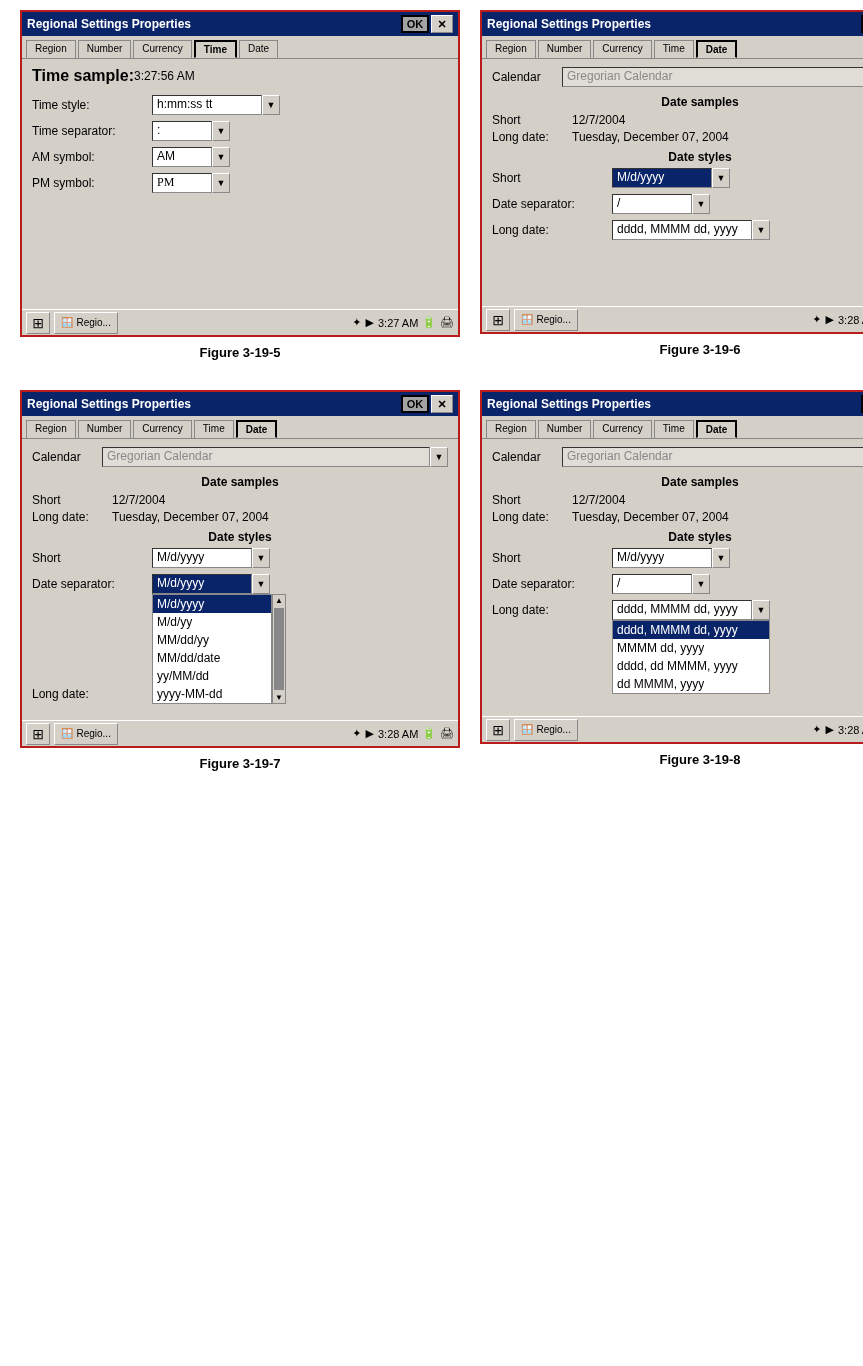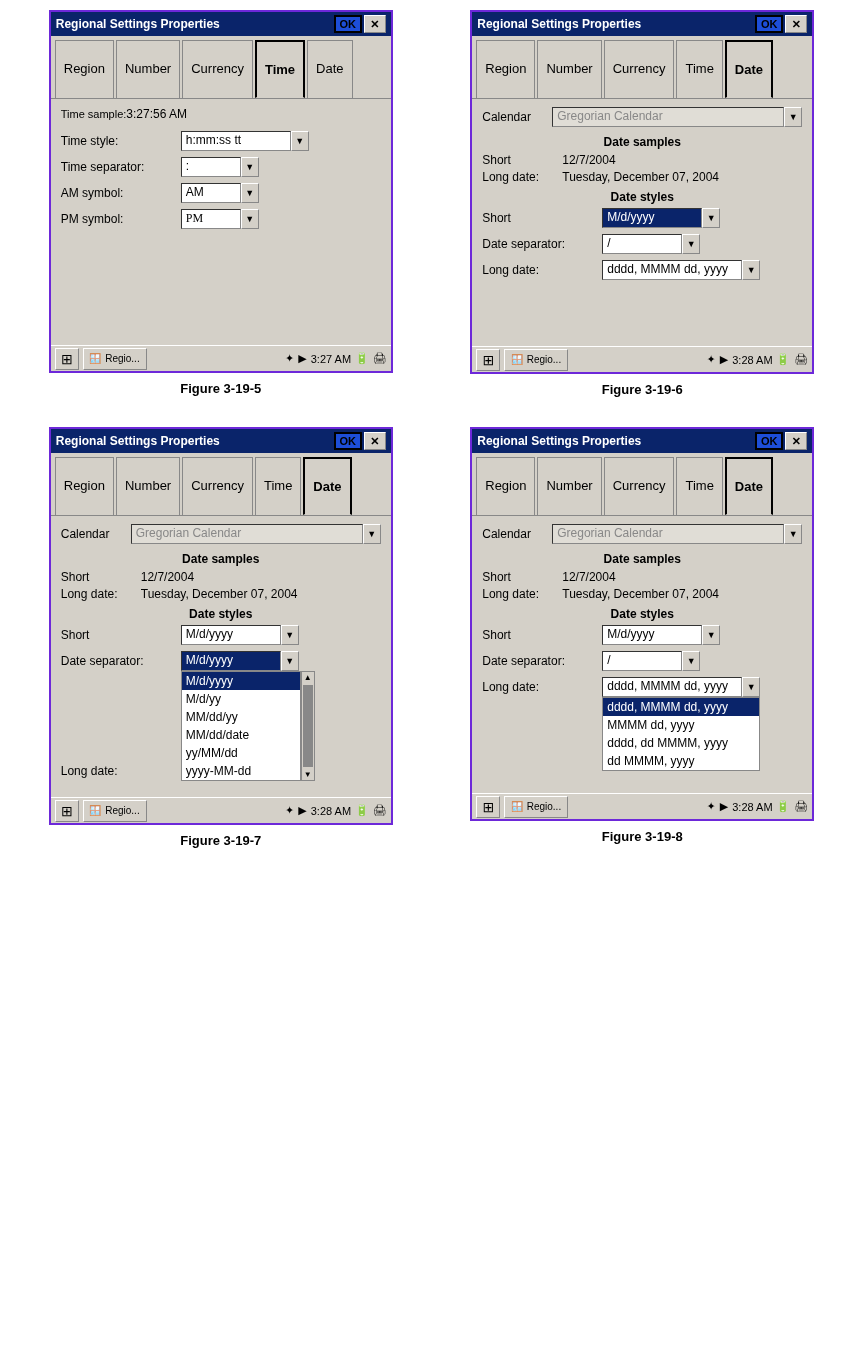--- a/index.html
+++ b/index.html
@@ -34,23 +34,23 @@
 
     .figure-caption {
       font-weight: bold;
       font-size: 13px;
       margin-top: 8px;
       text-align: left;
     }
 
     
     .win-window {
-      border: 2px solid #6d28d9;
-      background: #d4d0c8;
-      width: 344px;
+      border: 2px solid #b91c1c;
+      background: #d4d0c8;
+      width: 440px;
       font-size: 12px;
       font-family: Arial, sans-serif;
     }
 
     .win-titlebar {
       background: #0a246a;
       color: #fff;
       display: flex;
       align-items: center;
       justify-content: space-between;
@@ -78,41 +78,41 @@
       display: flex;
       align-items: center;
       justify-content: center;
       font-size: 11px;
       font-weight: bold;
       cursor: pointer;
       color: #000;
     }
 
     .win-btn.ok-btn {
-      background: #1d4ed8;
+      background: #a3a3a3;
       border: 2px solid #000;
       font-weight: bold;
       font-size: 11px;
       width: 28px;
     }
 
     
     .win-tabs {
       display: flex;
       gap: 0;
       padding: 4px 4px 0;
       background: #d4d0c8;
     }
 
     .win-tab {
       border: 1px solid #888;
       border-bottom: none;
       background: #d4d0c8;
-      padding: 20px 8px;
-      font-size: 13px;
+      padding: 2px 8px;
+      font-size: 10px;
       cursor: pointer;
       margin-right: 2px;
     }
 
     .win-tab.active {
       background: #d4d0c8;
       border: 2px solid #000;
       border-bottom: 1px solid #d4d0c8;
       font-weight: bold;
       position: relative;
@@ -132,22 +132,22 @@
       align-items: center;
       margin-bottom: 6px;
     }
 
     .form-label {
       font-size: 12px;
       min-width: 120px;
     }
 
     .form-label-bold {
-      font-size: 11px;
-      font-weight: normal;
+      font-size: 16px;
+      font-weight: bold;
     }
 
     .input-box {
       background: #fff;
       border: 1px solid #888;
       border-top-color: #333;
       border-left-color: #333;
       padding: 1px 4px;
       font-size: 12px;
       height: 20px;

